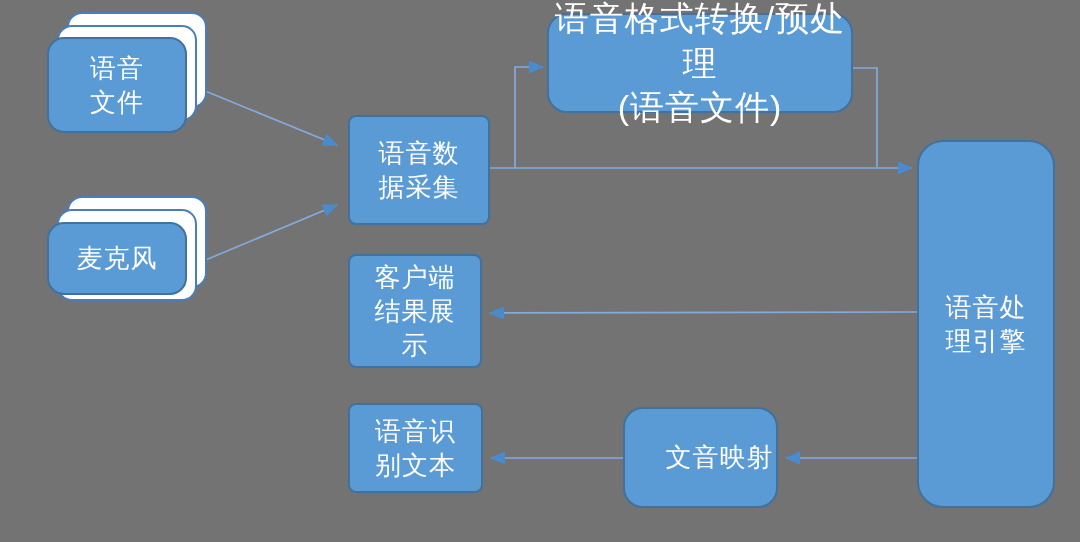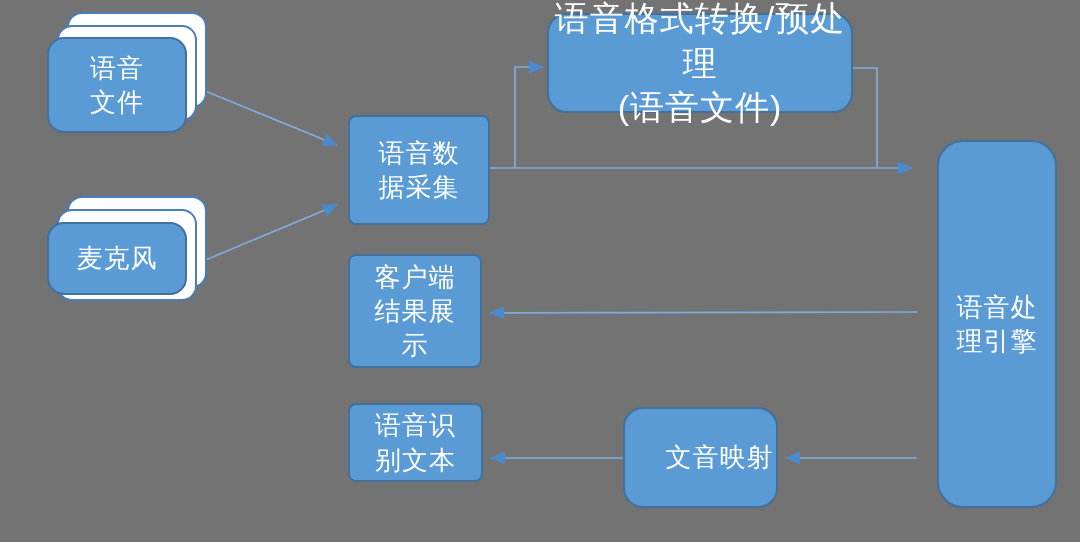--- a/index.html
+++ b/index.html
@@ -86,32 +86,32 @@
   <div class="node" style="left:348px;top:115px;width:142px;height:110px;">
     <span class="lbl">语音数
 据采集</span>
   </div>
 
   <div class="node wide" style="left:547px;top:13px;width:306px;height:100px;">
     <span class="lbl">语音格式转换/预处理
 (语音文件)</span>
   </div>
 
-  <div class="node tall" style="left:917px;top:140px;width:120px;height:368px;margin-left:20px;">
+  <div class="node tall" style="left:917px;top:140px;width:138px;height:368px;">
     <span class="lbl">语音处
 理引擎</span>
   </div>
 
   <div class="node" style="left:348px;top:254px;width:134px;height:114px;">
     <span class="lbl">客户端
 结果展
 示</span>
   </div>
 
-  <div class="node" style="left:348px;top:403px;width:135px;height:79px;">
+  <div class="node" style="left:348px;top:403px;width:135px;height:90px;">
     <span class="lbl">语音识
 别文本</span>
   </div>
 
   <div class="node" style="left:623px;top:407px;width:155px;height:101px;border-radius:20px;padding-left:38px;">
     <span class="lbl">文音映射</span>
   </div>
 
 </div>
 

